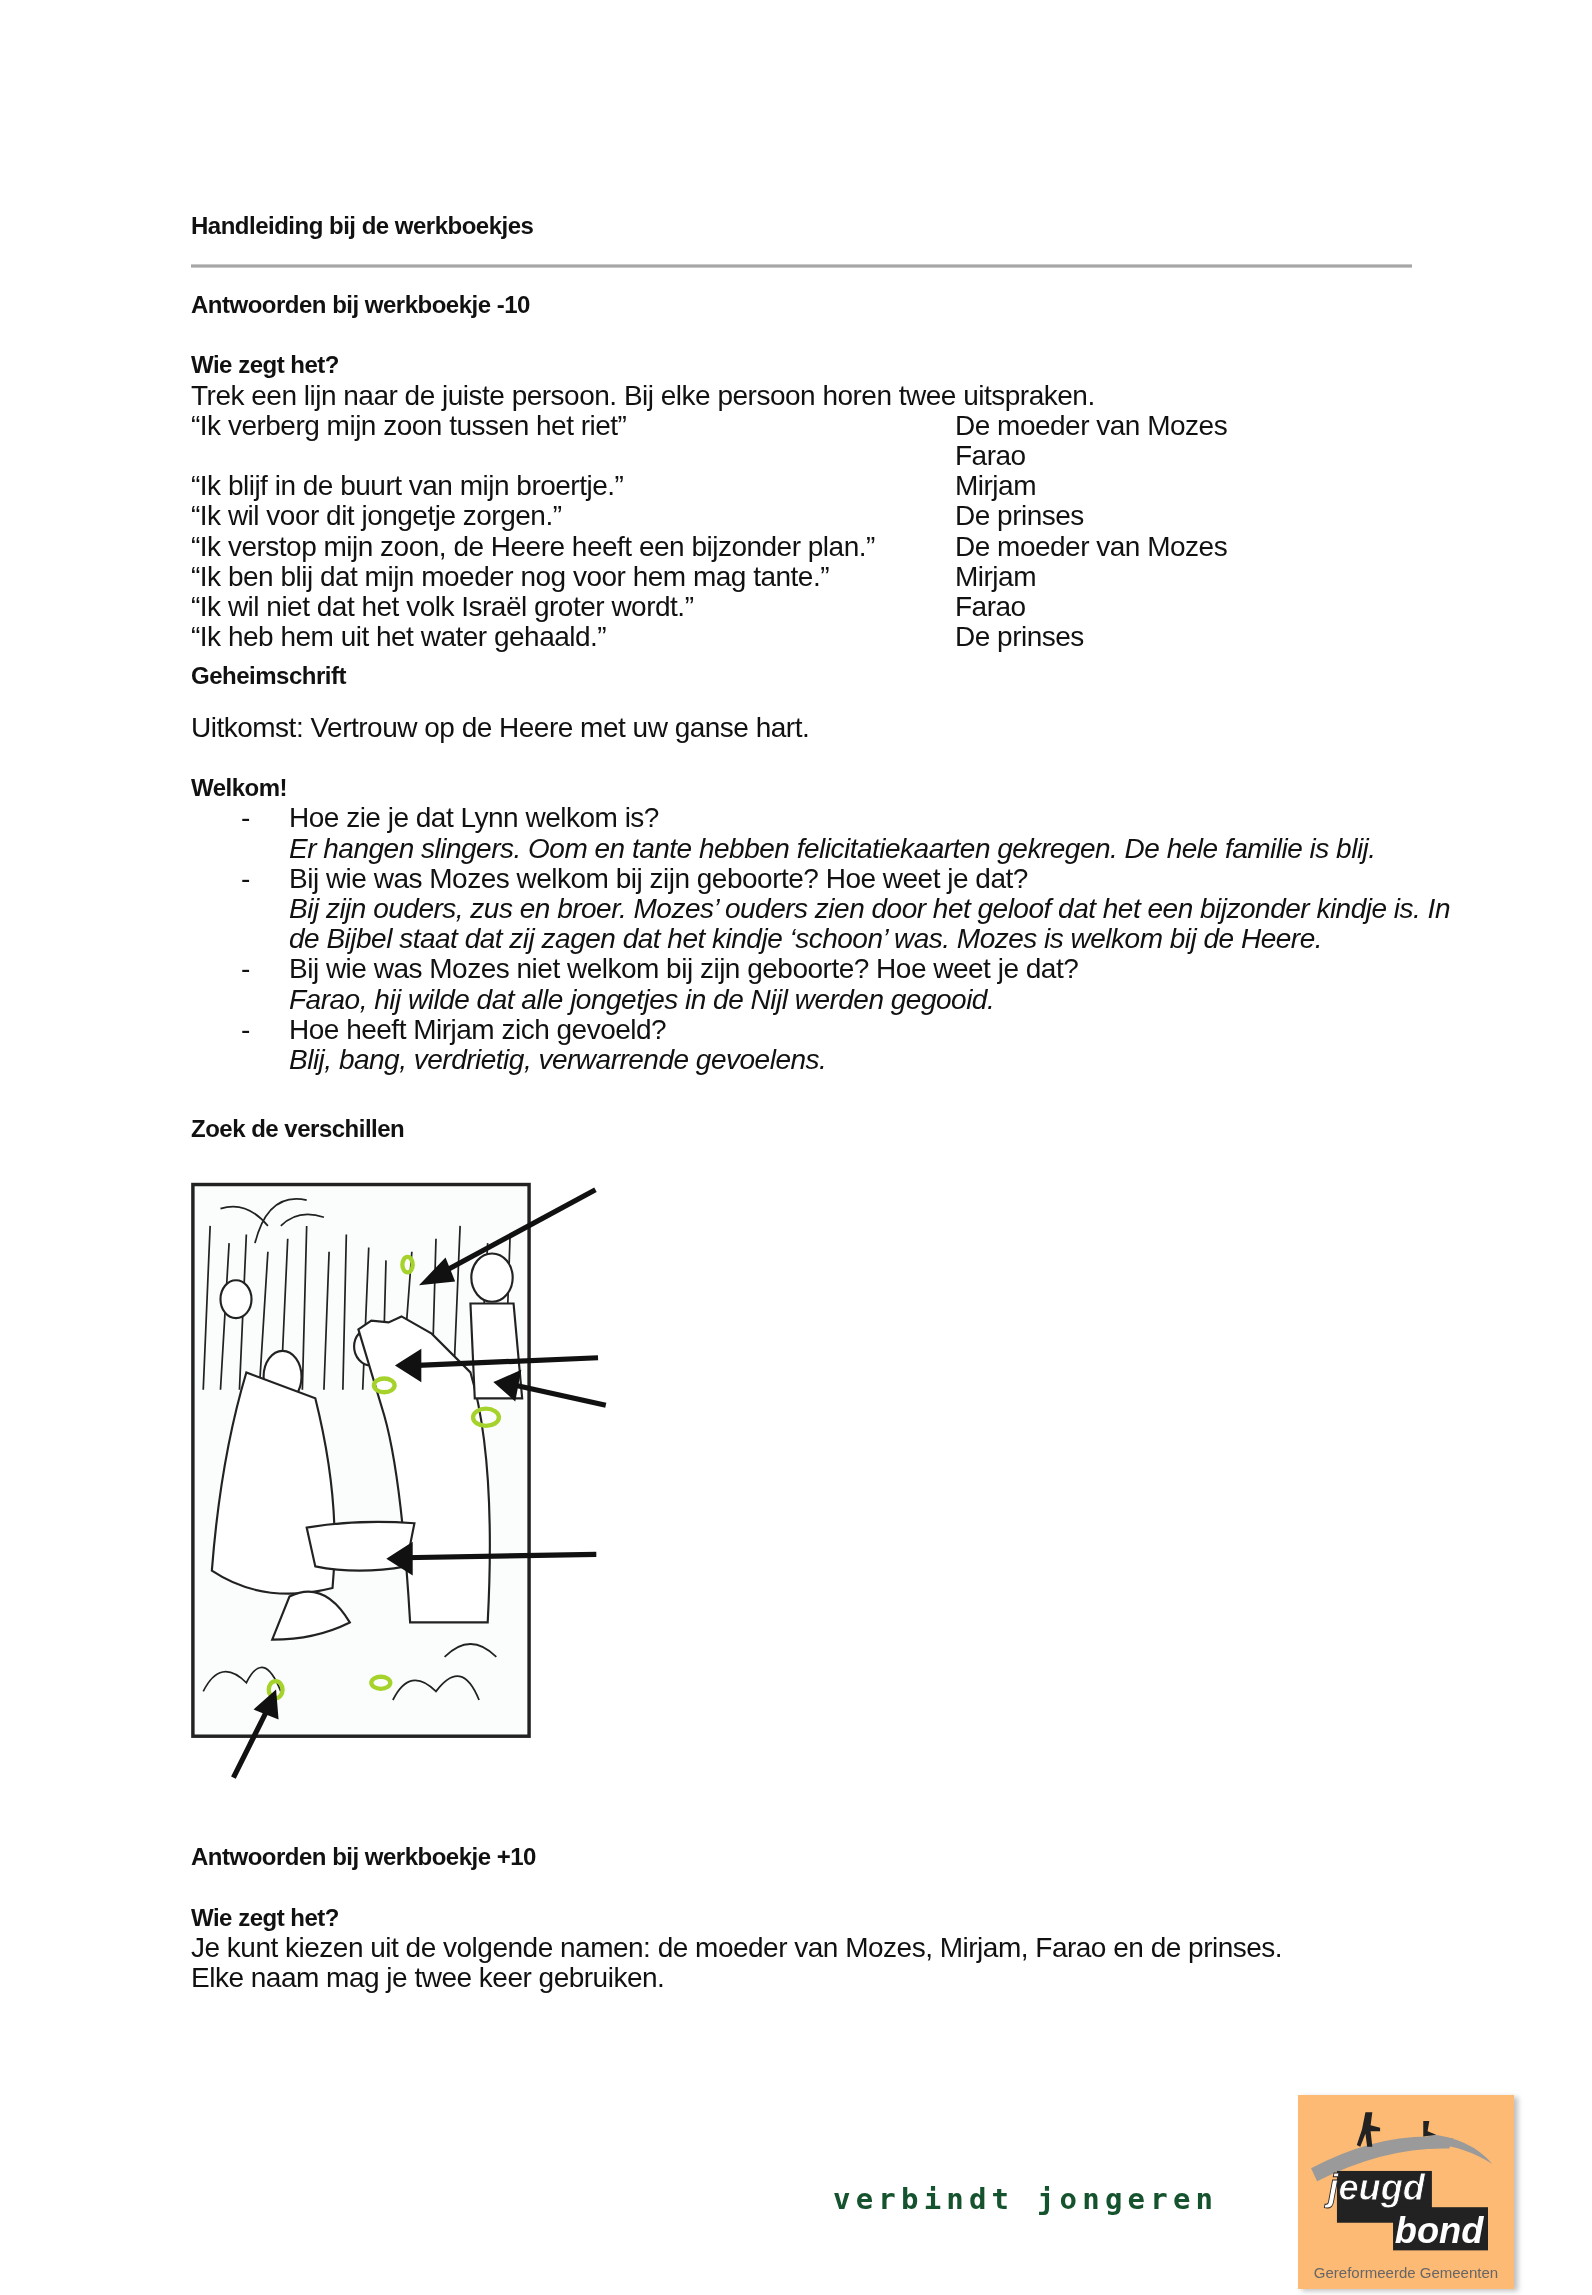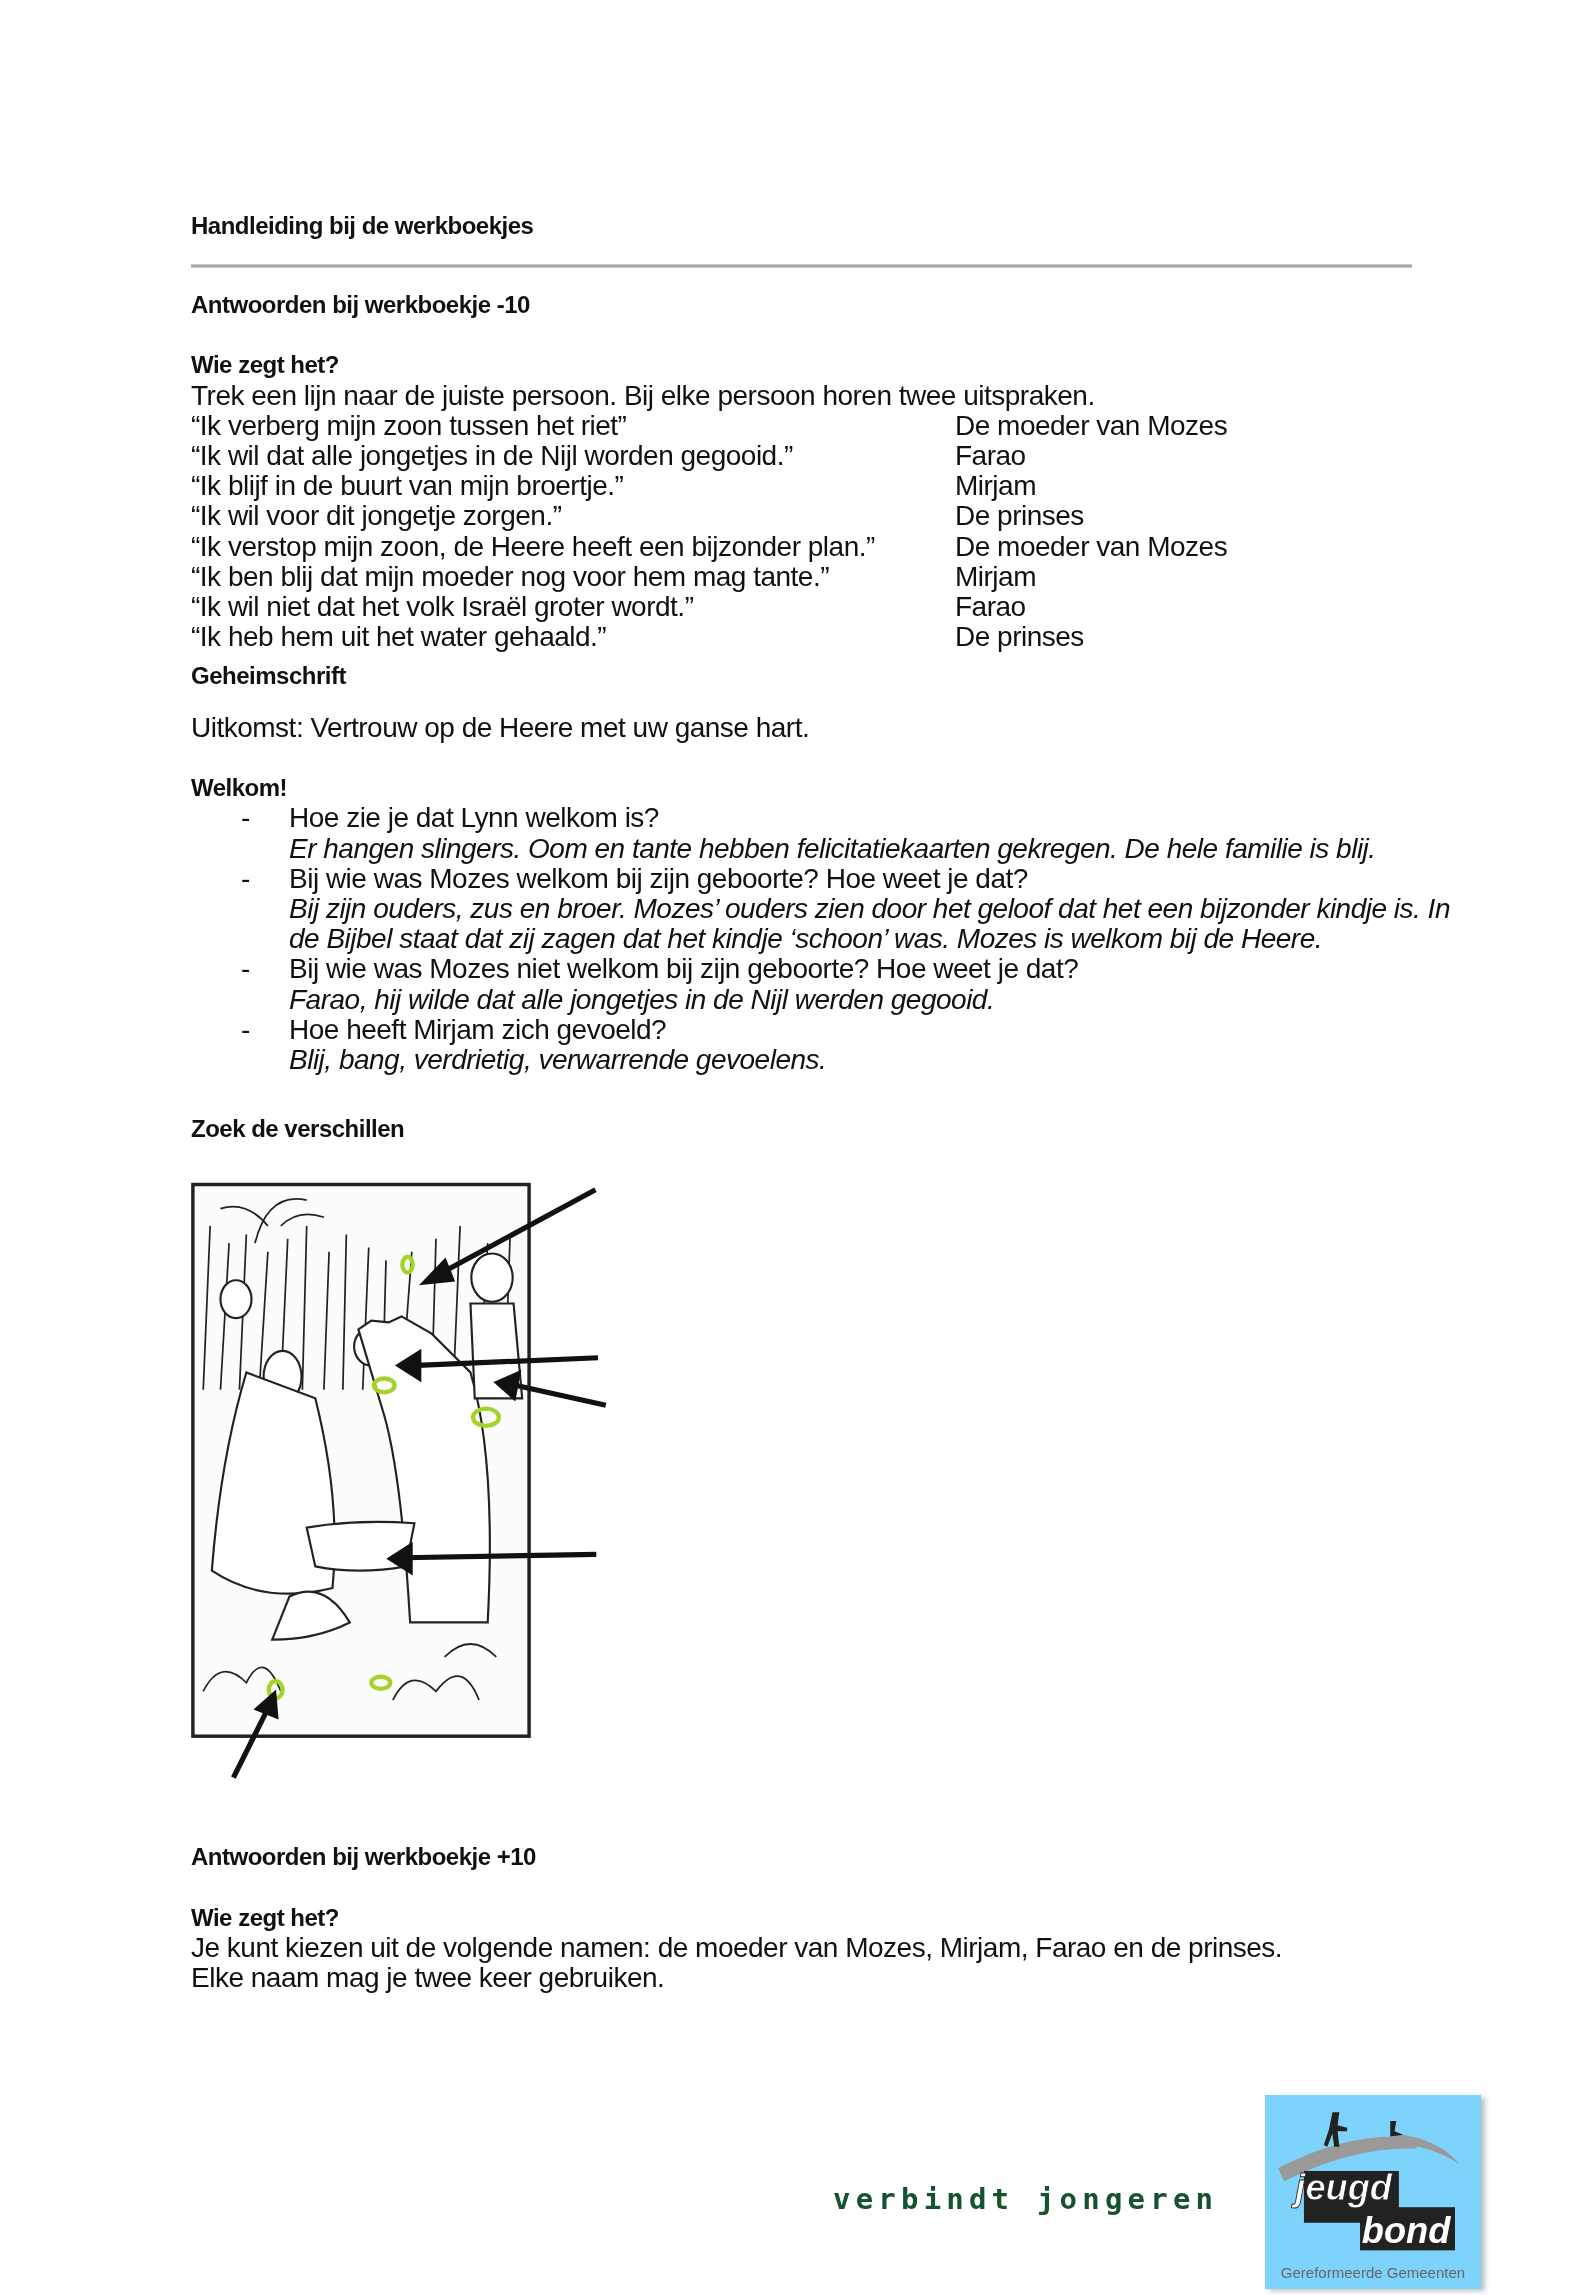--- a/index.html
+++ b/index.html
@@ -10,42 +10,41 @@
   .h { font-weight:bold; font-size:24px; letter-spacing:-0.5px; line-height:30px; white-space:nowrap; }
   .t { font-size:28px; letter-spacing:-0.5px; line-height:30px; white-space:nowrap; }
   .i { font-style:italic; }
   .rule { position:absolute; left:0; top:264px; width:1221px; height:4.3px; background:#a6a6a6; border-top:0.9px solid #c8c8c8; border-bottom:0.9px solid #c8c8c8; box-sizing:border-box; }
   .row { position:absolute; left:0; height:30px; width:1221px; }
   .row .q { position:absolute; left:0; }
   .row .p { position:absolute; left:764px; }
   .bullet { position:absolute; left:50px; }
   .bt { position:absolute; left:98px; }
   .footer-tag { position:absolute; left:833px; top:2182px; font-family:"DejaVu Sans Mono", monospace; font-size:29px; letter-spacing:5.2px; color:#14532d; white-space:nowrap; font-weight:bold; }
-  .logo-box { position:absolute; left:1265px; top:2095px; width:216px; height:194px; background:#7dd3fc; box-shadow: 3.5px 1.7px 5.2px rgba(0,0,0,0.25); }
+  .logo-box { position:absolute; left:1298px; top:2095px; width:216px; height:194px; background:#fdba74; box-shadow: 3.5px 1.7px 5.2px rgba(0,0,0,0.25); }
   .logo-sub { position:absolute; left:0; width:100%; top:169px; text-align:center; font-size:15px; color:#666; }
 </style>
 </head>
 <body>
 
 <div class="page">
   <div class="abs h" style="top:211px">Handleiding bij de werkboekjes</div>
   <div class="rule"></div>
 
   <div class="abs h" style="top:290px">Antwoorden bij werkboekje -10</div>
 
   <div class="abs h" style="top:350px">Wie zegt het?</div>
   <div class="abs t" style="top:381px">Trek een lijn naar de juiste persoon. Bij elke persoon horen twee uitspraken.</div>
 
   <div>
     <div class="row t" style="top:411px">
         <span class="q">“Ik verberg mijn zoon tussen het riet”</span>
         <span class="p">De moeder van Mozes</span>
       </div>
     <div class="row t" style="top:441px">
-        <span class="q">“Ik wil dat alle jongetjes in de Nijl worden gegooid.”</span>
         <span class="p">Farao</span>
       </div>
     <div class="row t" style="top:471px">
         <span class="q">“Ik blijf in de buurt van mijn broertje.”</span>
         <span class="p">Mirjam</span>
       </div>
     <div class="row t" style="top:501px">
         <span class="q">“Ik wil voor dit jongetje zorgen.”</span>
         <span class="p">De prinses</span>
       </div>

